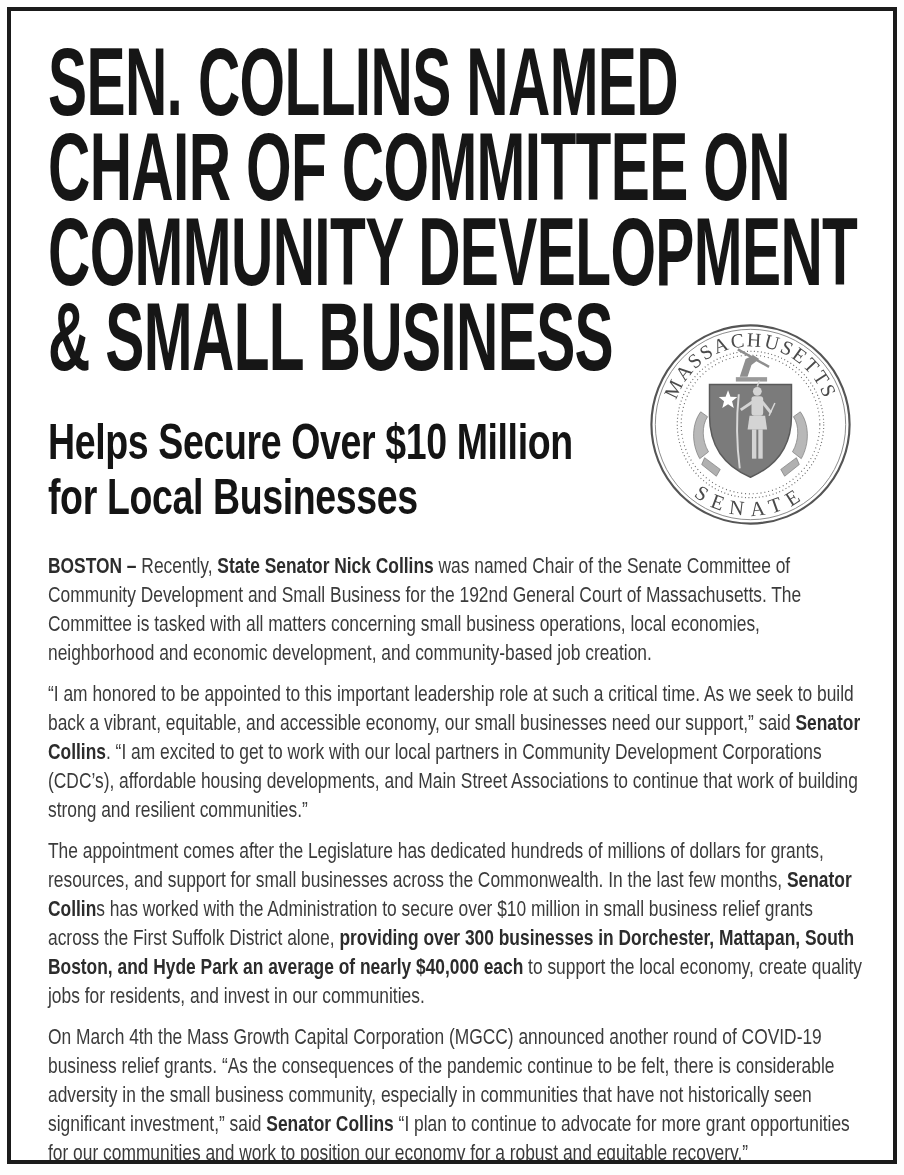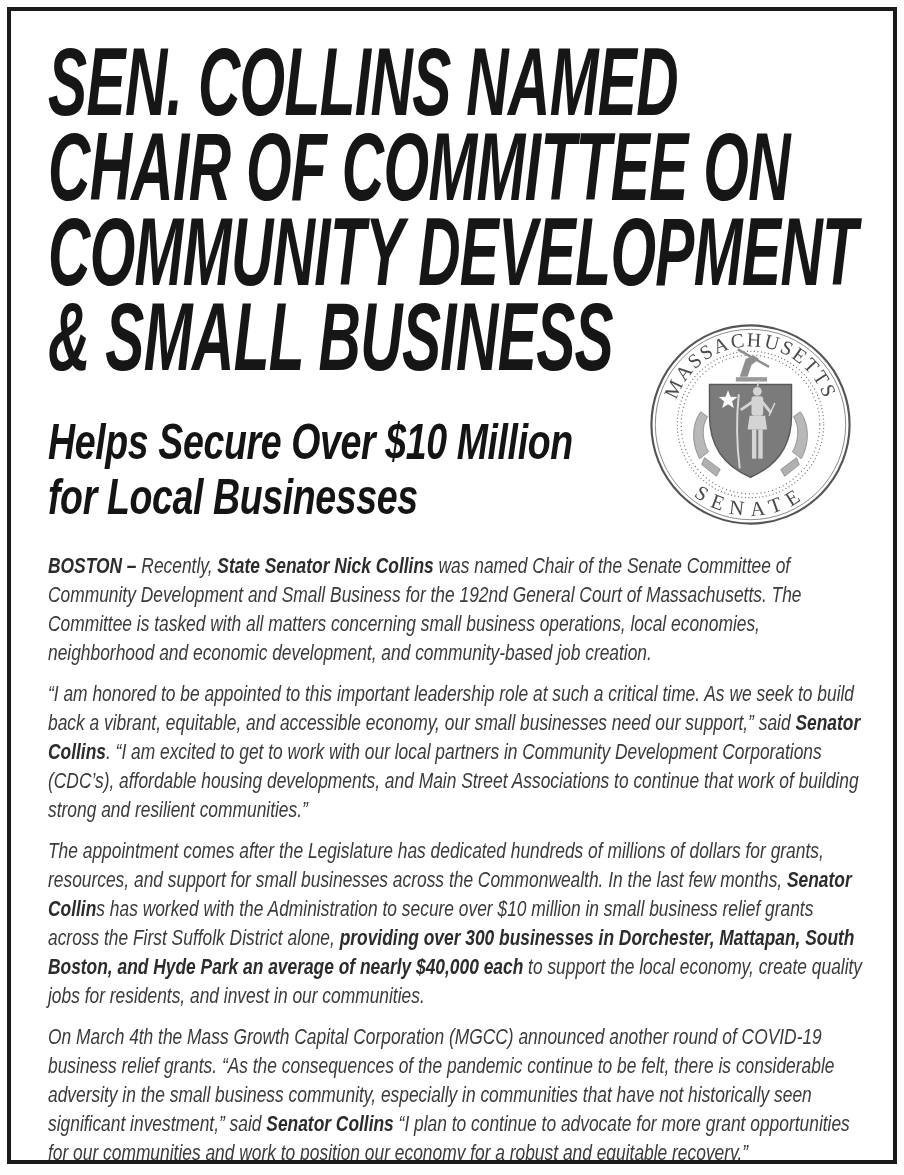--- a/index.html
+++ b/index.html
@@ -22,21 +22,20 @@
     top: 7px;
     width: 882px;
     height: 1149px;
     border: 4px solid #1a1a1a;
     background: #ffffff;
     overflow: hidden;
   }
   .content {
     position: relative;
     padding: 0 29px 0 37px;
-    font-style: italic;
   }
   
   .headline {
     margin: 28px 0 0 0;
     font-weight: bold;
     font-size: 96px;
     line-height: 85px;
     letter-spacing: -1px;
     color: #161616;
     transform: scaleX(0.61);

